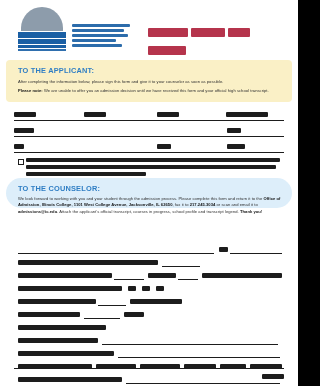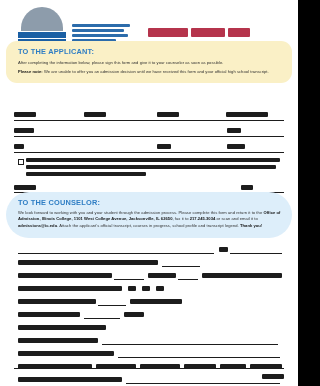--- a/index.html
+++ b/index.html
@@ -54,24 +54,24 @@
     background:#b5344c;height:9px;display:inline-block;vertical-align:top;
     margin-right:3px;border-radius:1px;
   }
 
   
   .panel{
     position:absolute;left:6px;width:286px;box-sizing:border-box;
     border-radius:4px;
   }
   .panel-applicant{
-    top:41px;height:42px;background:#faf0c6;border-radius:11px;
+    top:60px;height:42px;background:#faf0c6;
   }
   .panel-counselor{
-    top:192px;height:46px;background:#ddeefa;border-radius:23px;
+    top:178px;height:30px;background:#ddeefa;border-radius:23px;
   }
   .panel-h{
     position:absolute;left:12px;top:6px;
     font-size:7.4px;font-weight:bold;color:#2f7ec4;letter-spacing:.2px;
   }
   .panel-p{
     position:absolute;left:12px;right:10px;
     font-size:4.1px;color:#2e2e2e;line-height:1.55;
     letter-spacing:.05px;
   }

